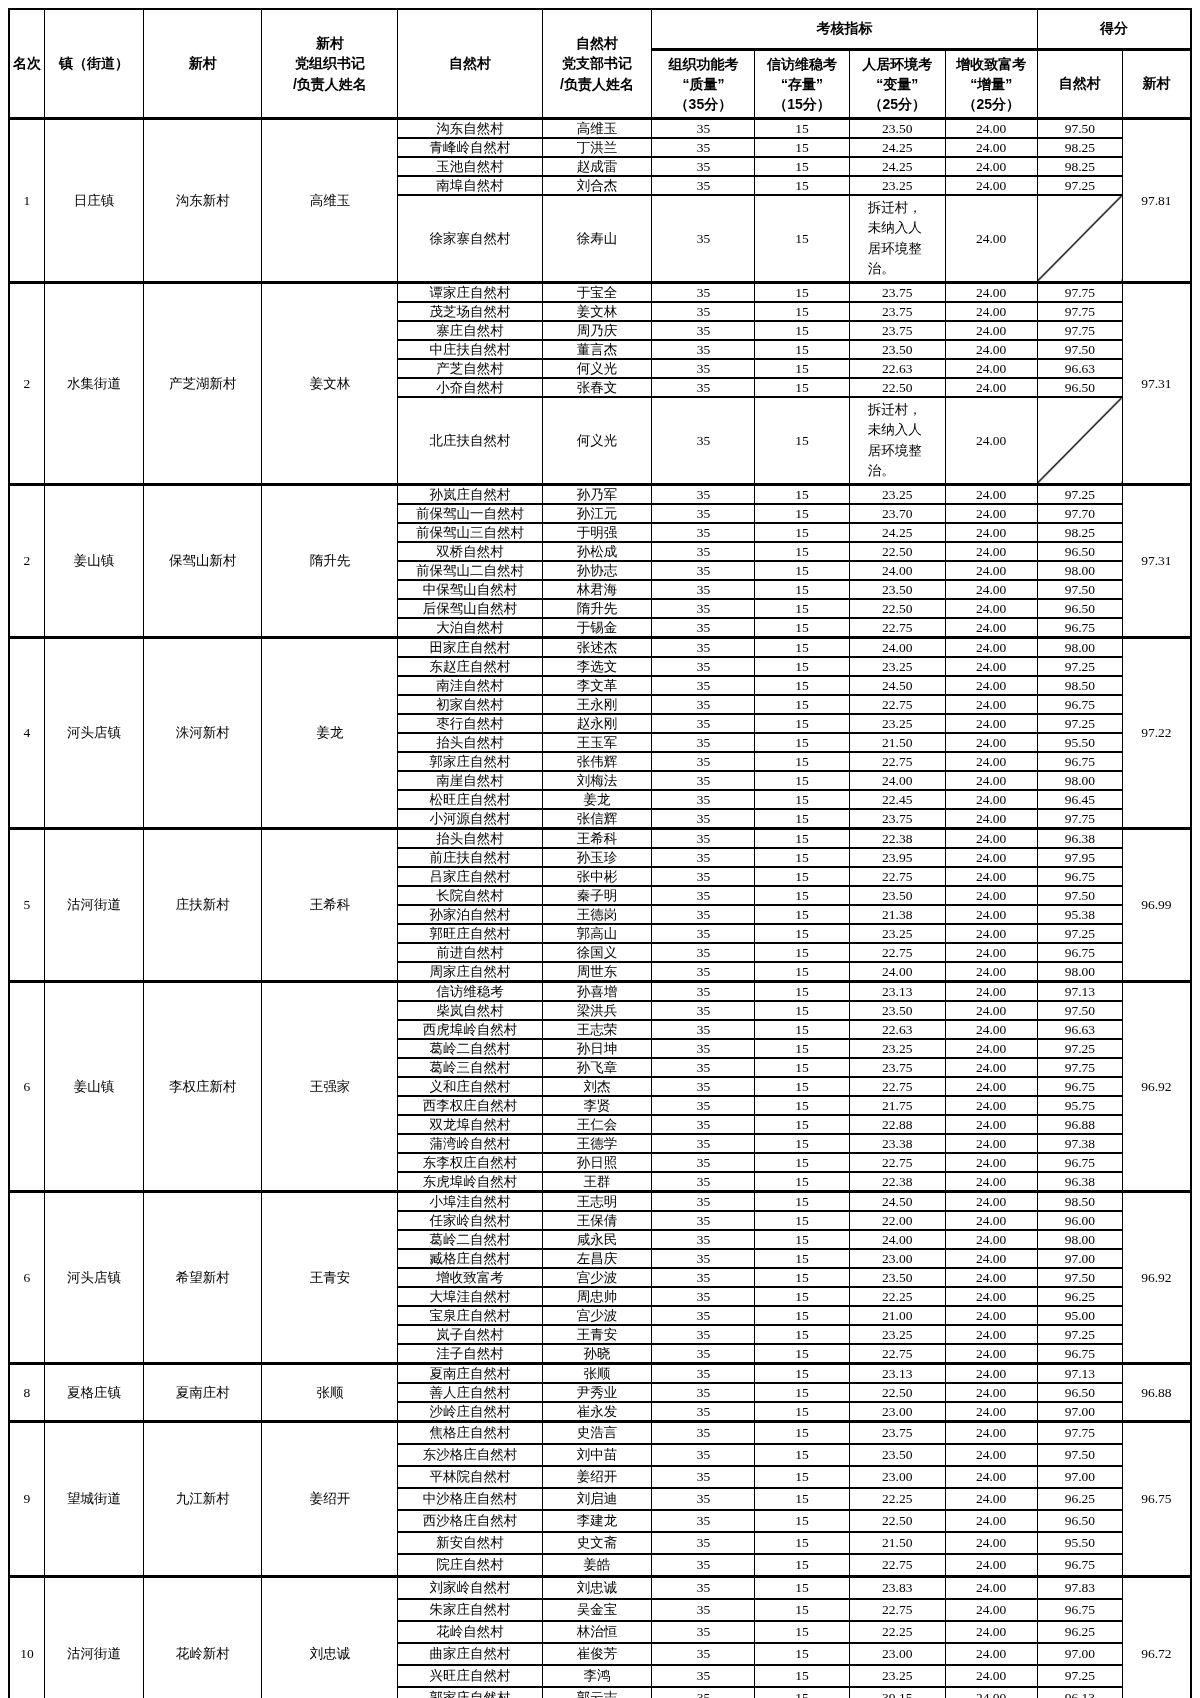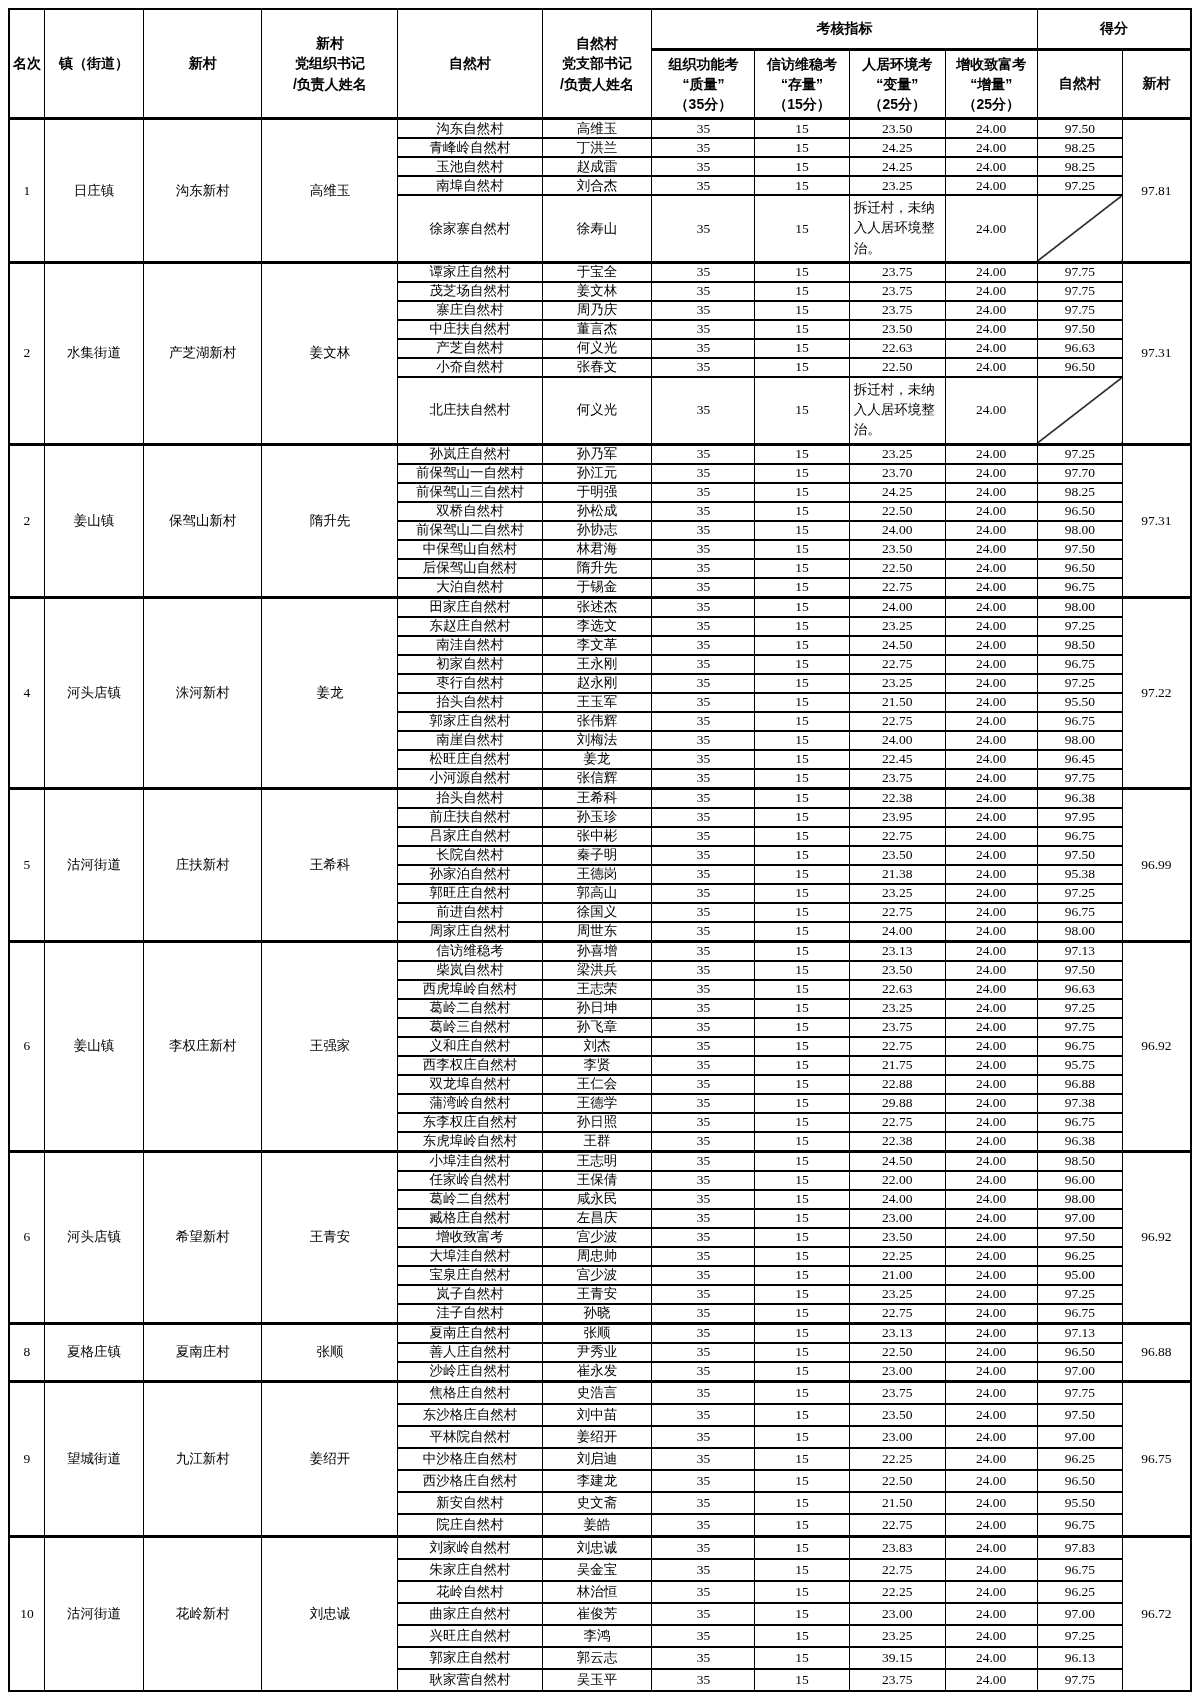--- a/index.html
+++ b/index.html
@@ -30,21 +30,21 @@
     border-top-width:2px; border-bottom-width:2px;
     line-height:1.15;
   }
   thead th { border-bottom:3px solid #000; }
   thead tr.group-row th[rowspan] { border-bottom:3px solid #000; }
   tbody tr.block-start td { border-top:3px solid #000; }
   tr.tall td { height:58px; }
   tr.rh20 td { height:20px; }
   .ml { white-space:pre-line; line-height:1.45; }
   td.note {
-    text-align:left; padding:2px 4px; line-height:1.5;
+    text-align:left; padding:2px 18px; line-height:1.5;
     font-size:13.5px;
   }
   td.slash {
     padding:0;
     background:linear-gradient(to bottom right,
       transparent calc(50% - 1.2px), #000 calc(50% - 0.2px),
       #000 calc(50% + 0.2px), transparent calc(50% + 1.2px));
   }
 </style>
 </head>
@@ -540,21 +540,21 @@
         <td>15</td>
         <td>22.88</td>
         <td>24.00</td>
         <td>96.88</td>
       </tr>
       <tr>
         <td>蒲湾岭自然村</td>
         <td>王德学</td>
         <td>35</td>
         <td>15</td>
-        <td>29.88</td>
+        <td>23.38</td>
         <td>24.00</td>
         <td>97.38</td>
       </tr>
       <tr>
         <td>东李权庄自然村</td>
         <td>孙日照</td>
         <td>35</td>
         <td>15</td>
         <td>22.75</td>
         <td>24.00</td>

